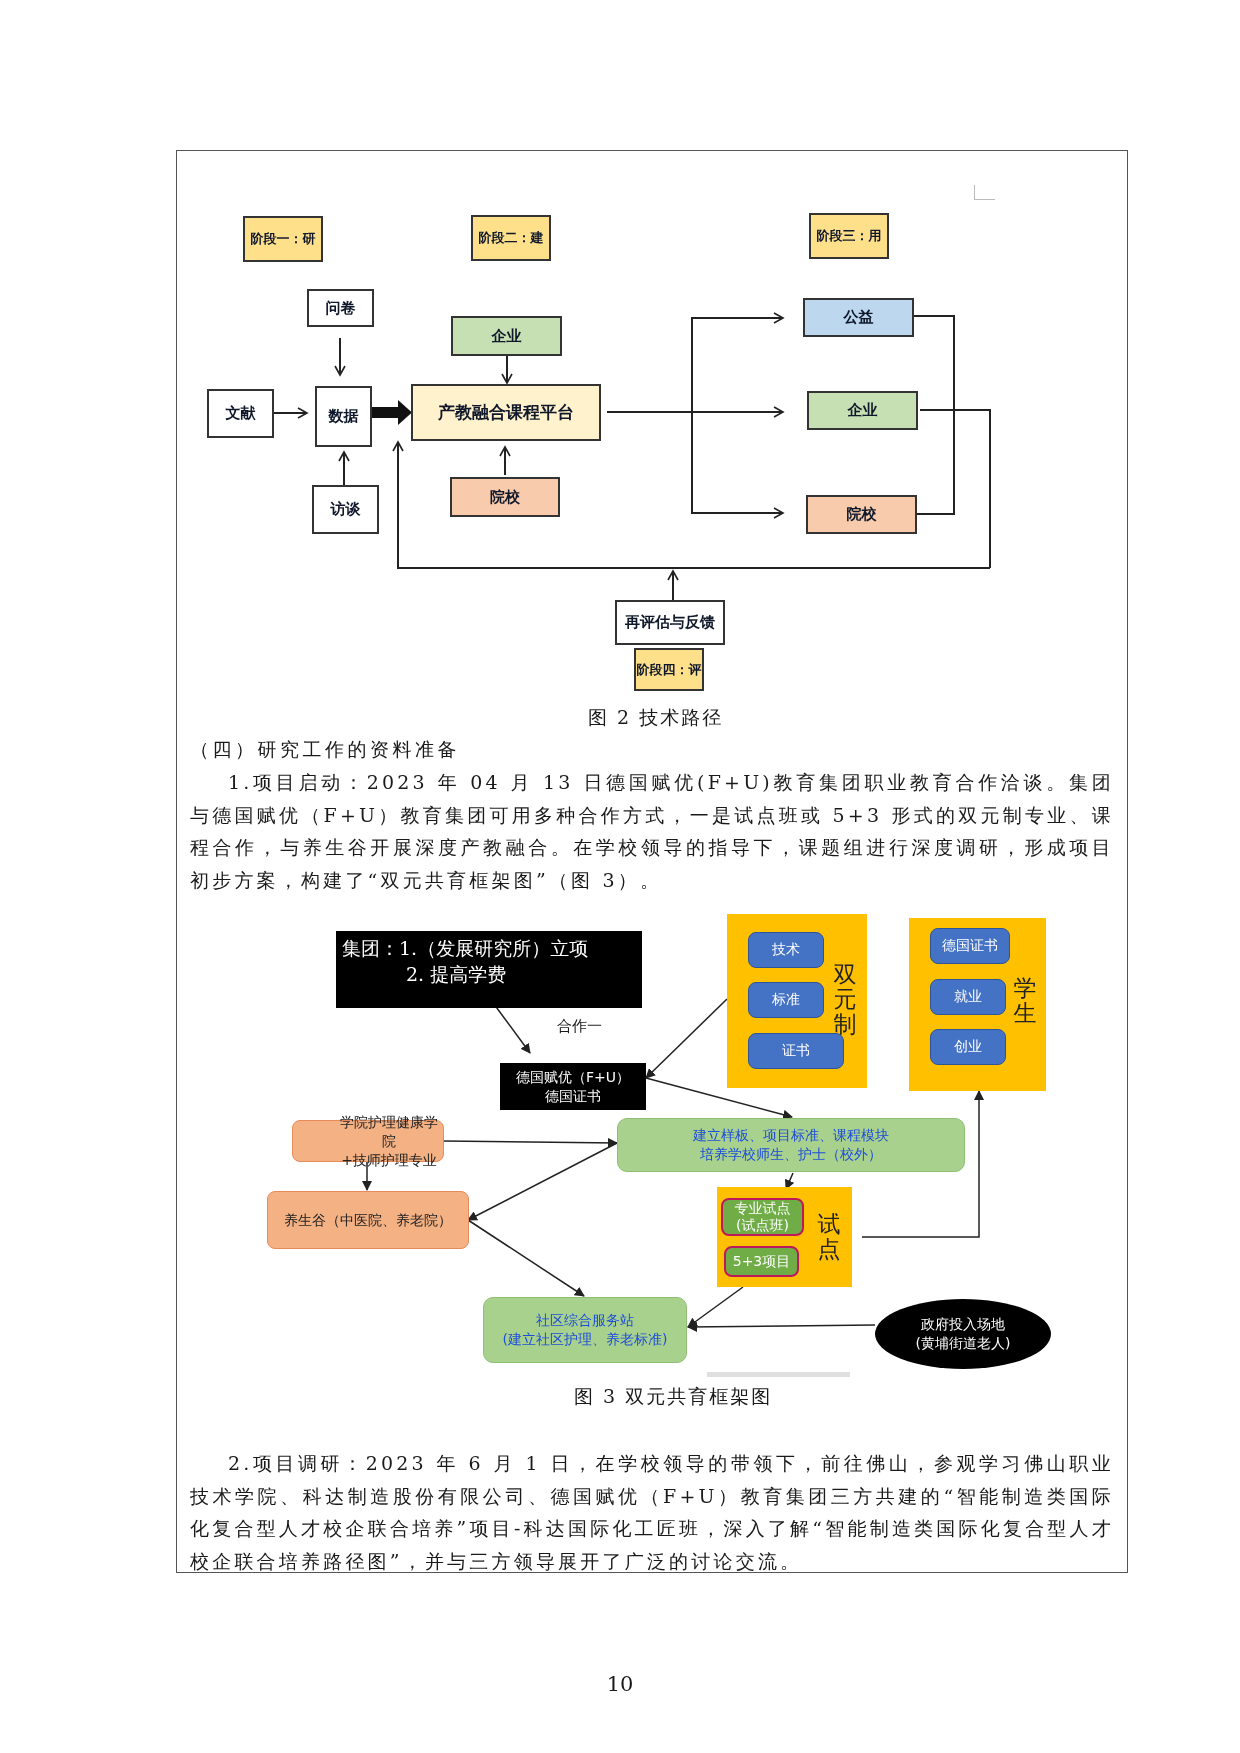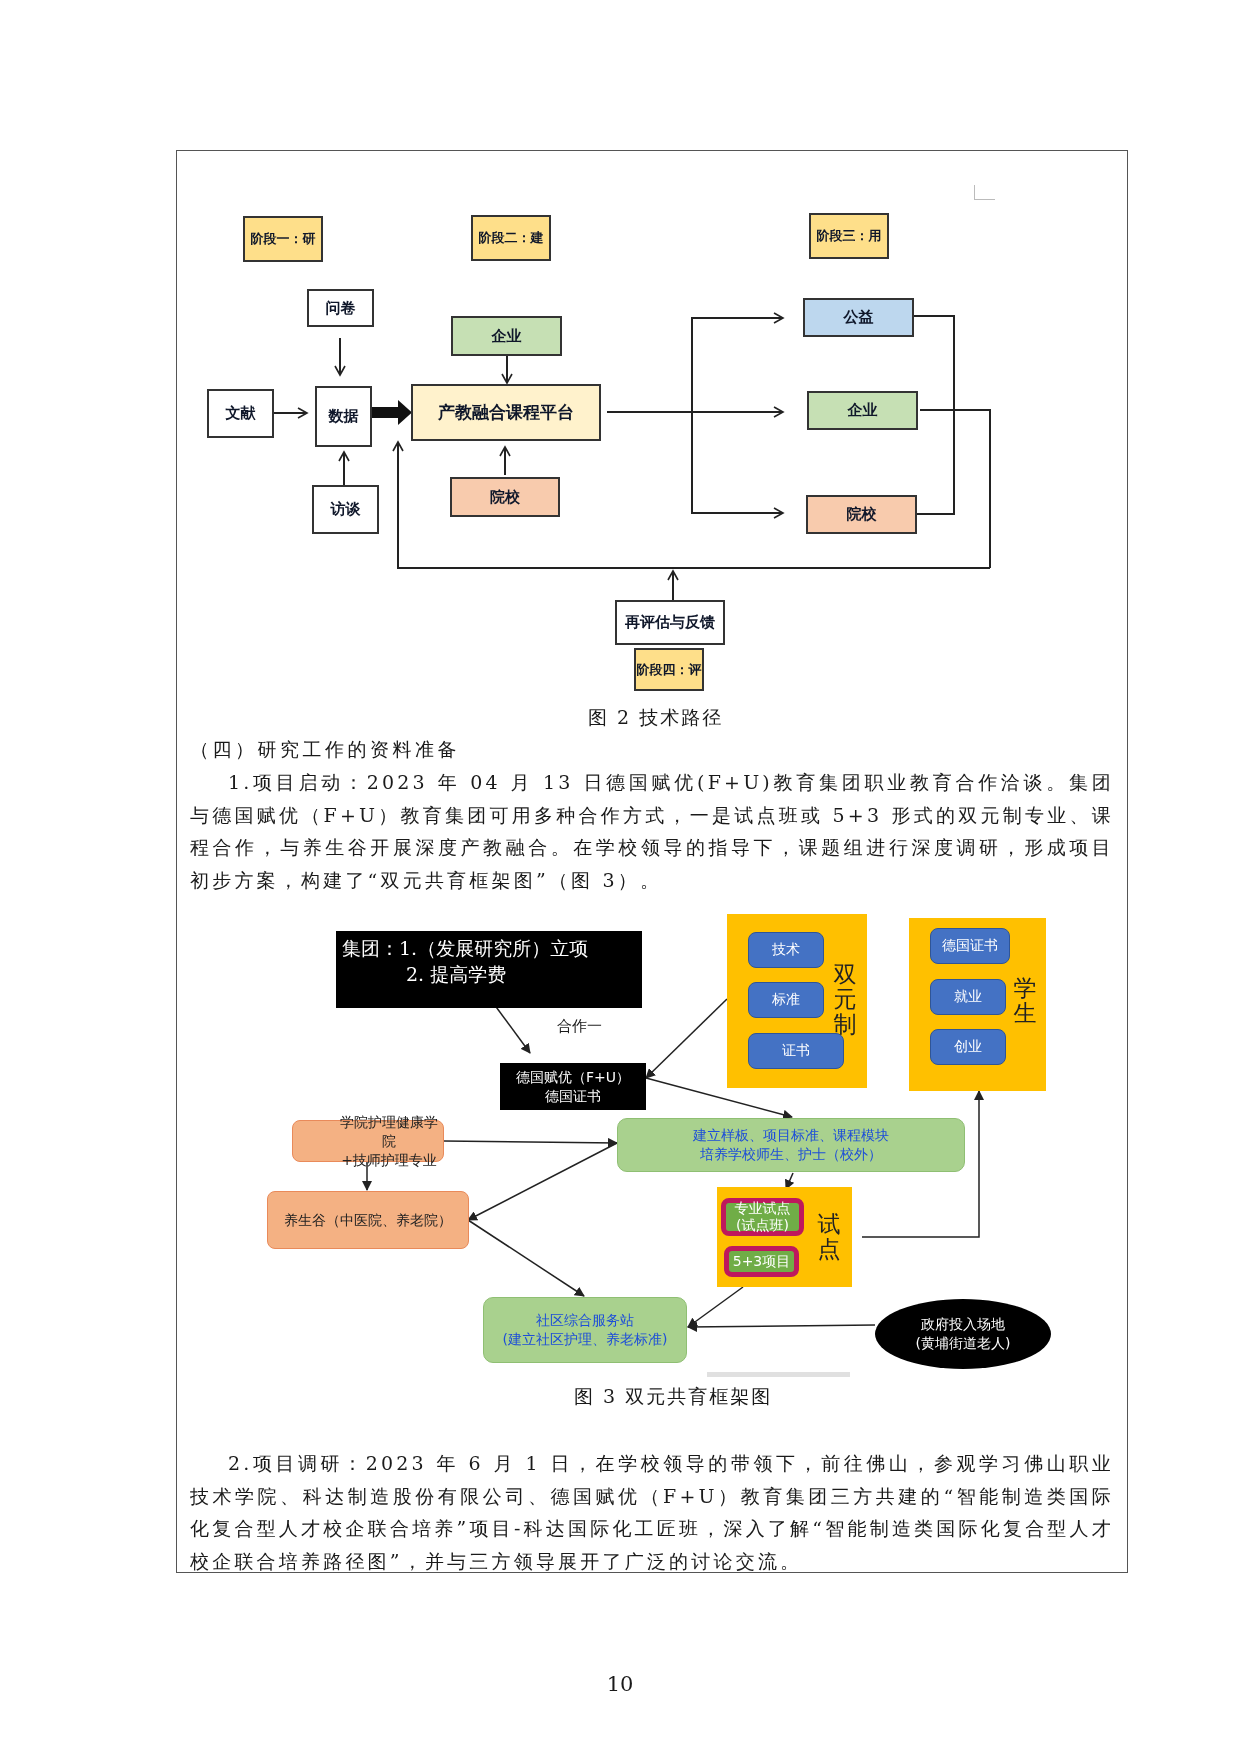--- a/index.html
+++ b/index.html
@@ -29,21 +29,21 @@
   .indent { text-indent:38px; }
   
   .f3 { position:absolute; box-sizing:border-box; display:flex; align-items:center;
         justify-content:center; text-align:center;
         font-family:"DejaVu Sans","Liberation Sans",sans-serif; }
   .f3blue { background:#000000; color:#fff;margin-top:8px; }
   .f3yellow { background:#ffc000; }
   .f3pill { background:#4472c4; color:#fff; border-radius:8px; font-size:14px; border:1px solid #2f5597; }
   .f3orange { background:#f4b183; color:#222; border-radius:8px; border:1px solid #e98a5a; font-size:14px; line-height:19px;}
   .f3green { background:#a9d18e; color:#1d4ed8; border-radius:10px; border:1px solid #8fbf73; font-size:14px; line-height:19px; }
-  .f3dgreen { background:#70ad47; color:#fff; border-radius:8px; border:5px solid #be185d; font-size:14px; line-height:17px; }
+  .f3dgreen { background:#70ad47; color:#fff; border-radius:8px; border:2px solid #be185d; font-size:14px; line-height:17px; }
   .vlabel { position:absolute; font-family:"DejaVu Sans","Liberation Sans",sans-serif;
             font-size:23px; line-height:25px; width:26px; text-align:center; color:#222; }
   .page-num { position:absolute; left:0; width:1240px; top:1672px; text-align:center; font-size:21px; }
   svg { position:absolute; left:0; top:0; }
 </style>
 </head>
 <body>
 
 <div class="frame"></div>
 <div class="corner-mark"></div>

